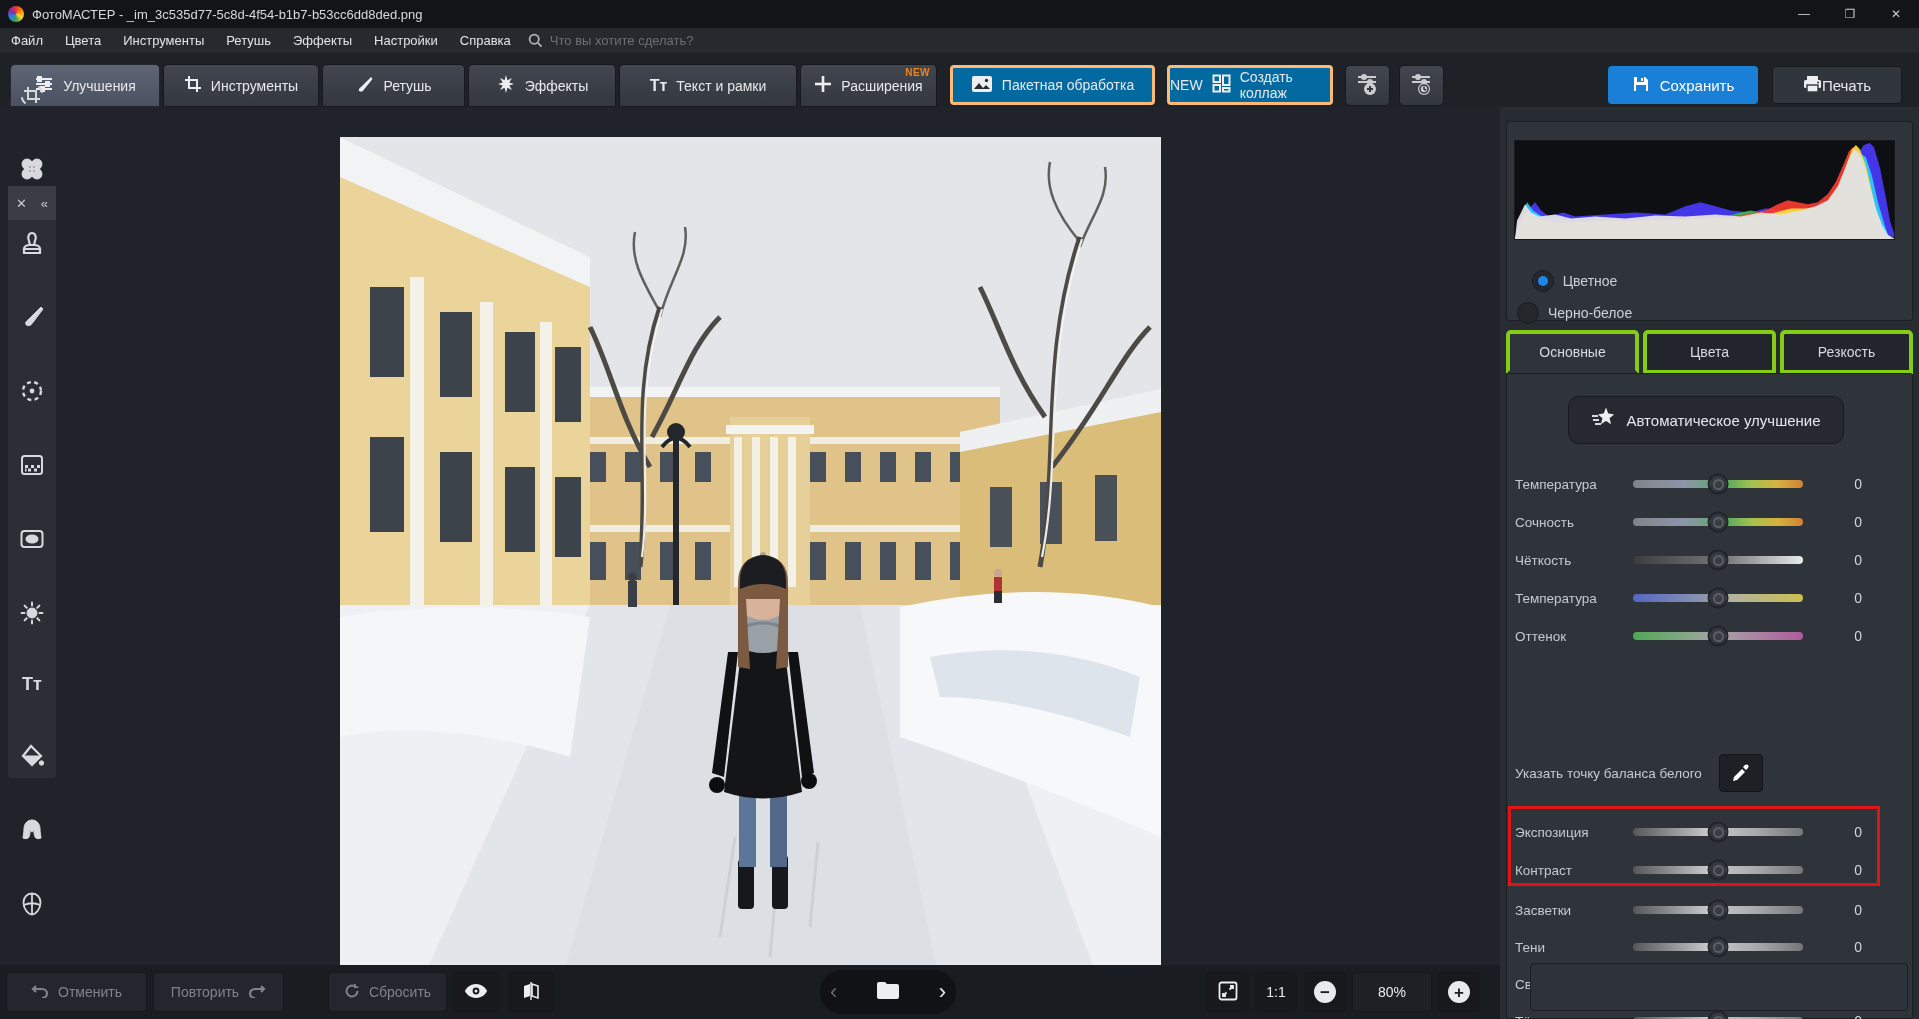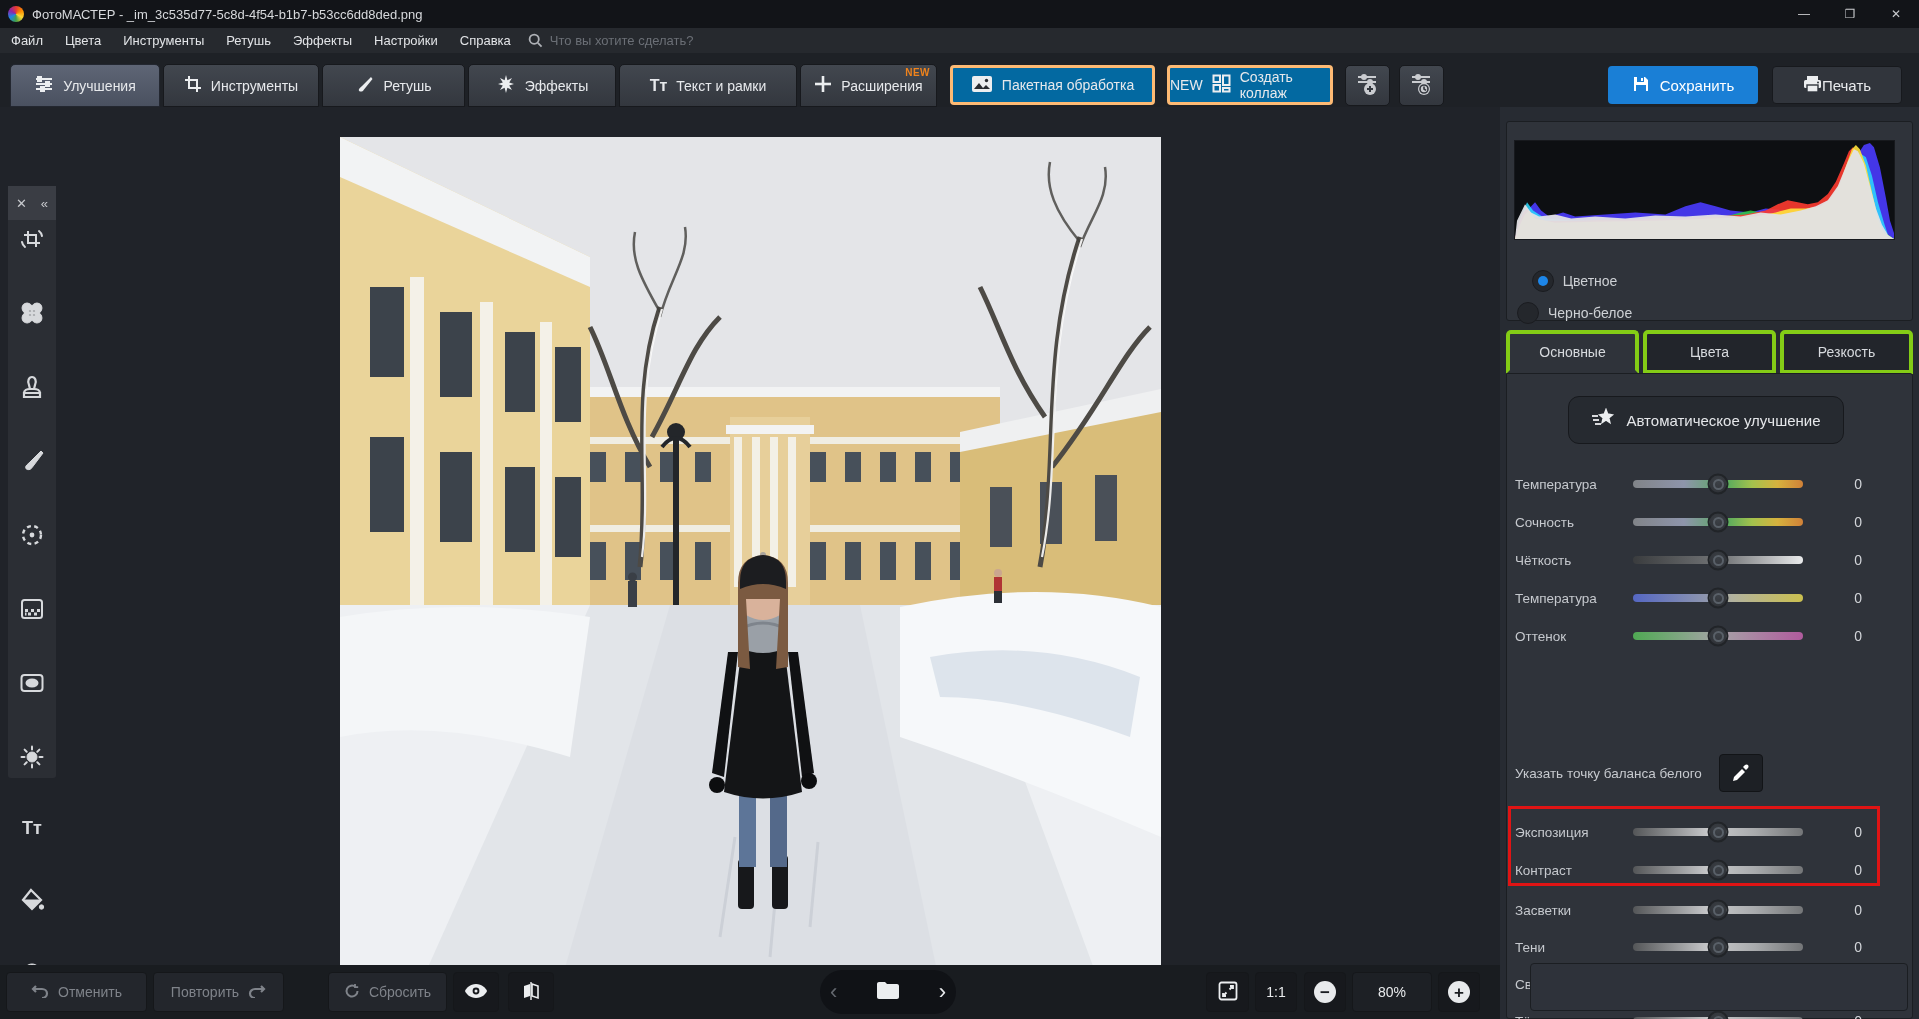--- a/index.html
+++ b/index.html
@@ -32,21 +32,21 @@
              border:1px solid #17191d; display:flex; align-items:center; justify-content:center; }
   .save-btn { position:absolute; top:13px; height:38px; border-radius:4px; background:#1a7fd6; color:#fff; font-size:15px;
               display:flex; align-items:center; justify-content:center; gap:10px; }
   .print-btn { position:absolute; top:13px; height:38px; border-radius:4px; background:#31353c; border:1px solid #17191d; color:#e7e9ec;
                font-size:15px; display:flex; align-items:center; justify-content:center; }
 
   
   #palette { position:absolute; left:8px; top:186px; width:48px; height:592px; background:#2b2e34; border-radius:0 0 3px 3px; }
   #palette-header { height:34px; background:#3a3d44; display:flex; align-items:center; justify-content:space-between; padding:0 8px;
                     color:#c9cbcf; font-size:13px; }
-  #palette-body { display:flex; flex-direction:column; align-items:center; justify-content:flex-start; height:558px; padding:6px 0;gap:48px; }
+  #palette-body { display:flex; flex-direction:column; align-items:center; justify-content:center; height:558px; padding:6px 0;gap:48px; }
   .tool { width:34px; height:34px; display:flex; align-items:center; justify-content:center; color:#d7d9dc; }
   .tool svg { stroke:#d7d9dc; }
 
   
   #canvas { position:absolute; left:0; top:107px; width:1500px; height:912px; background:#202329; }
   #photo { position:absolute; left:340px; top:30px; width:821px; height:848px; }
 
   
   #rightpanel { position:absolute; left:1500px; top:107px; width:419px; height:912px; background:#272b32; }
   .rp-block { position:absolute; left:6px; width:407px; background:#2f333a; border:1px solid #1b1e22; border-radius:3px; }

